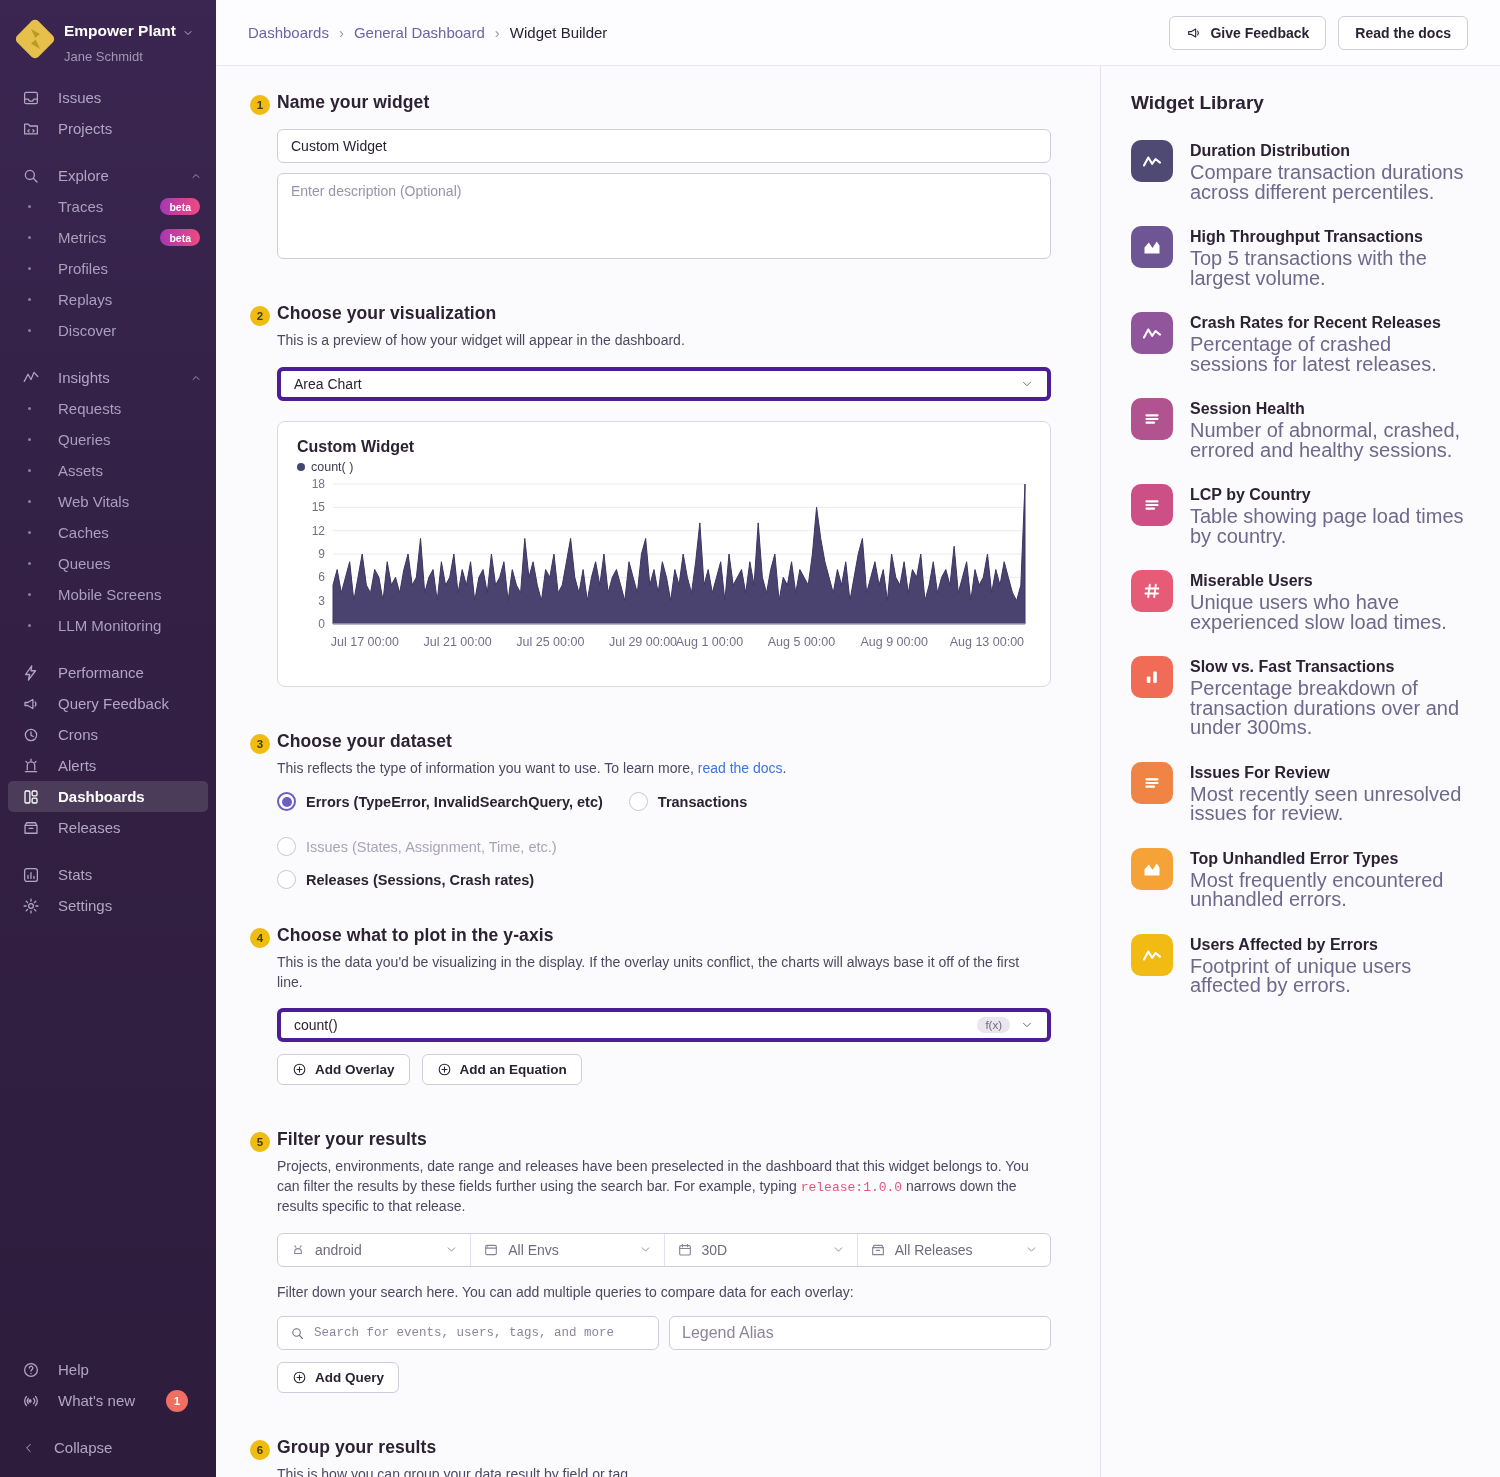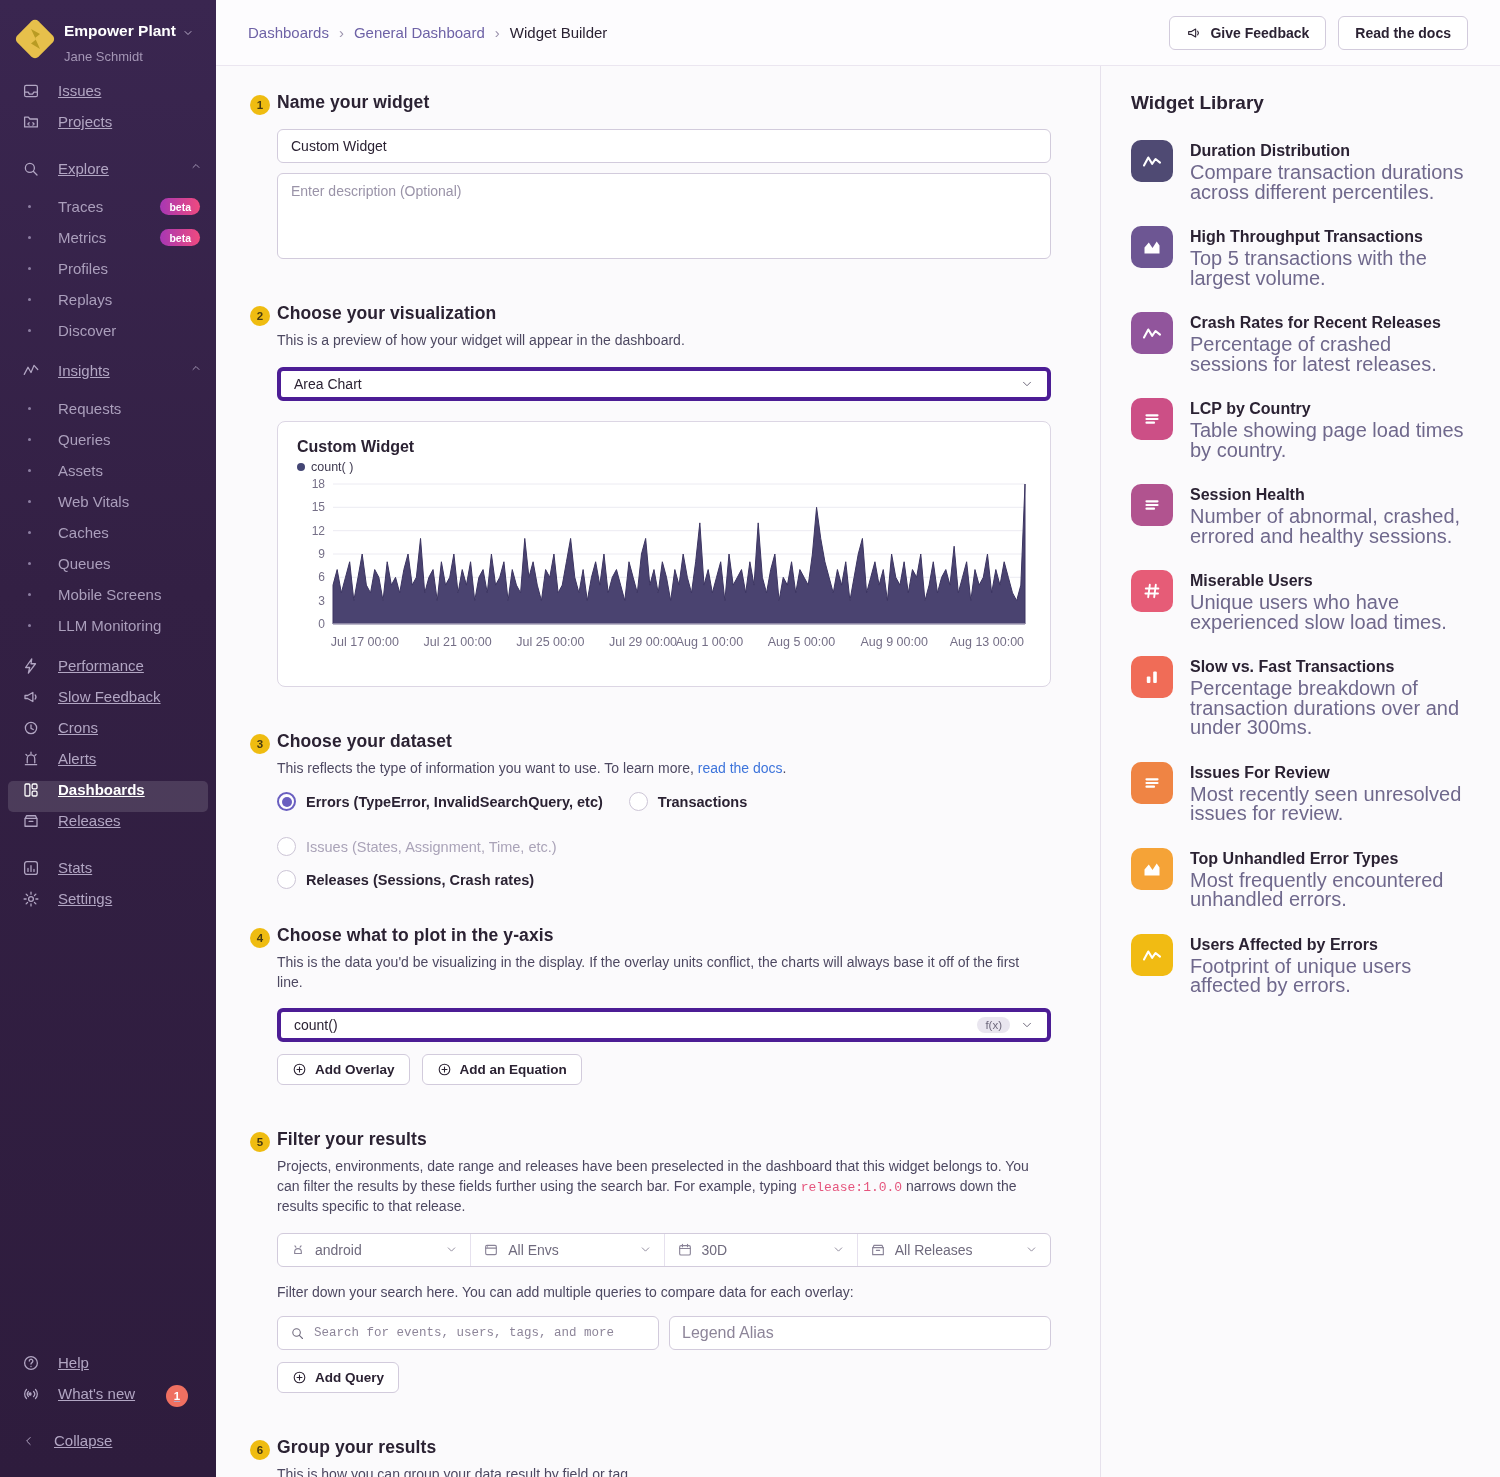--- a/index.html
+++ b/index.html
@@ -10,22 +10,22 @@
   .sidebar { position:absolute; left:0; top:0; width:216px; height:1477px;
     background:linear-gradient(180deg,#3a2650 0%,#332044 40%,#2e1c3d 100%); color:#b2a6c3; }
   .org { display:flex; align-items:flex-start; gap:12px; padding:22px 16px 18px 18px; }
   .org-logo { width:34px; height:34px; position:relative; flex:0 0 auto; }
   .org-logo .d1 { position:absolute; inset:2px; background:#e7c04b; transform:rotate(45deg); border-radius:5px; }
   .org-logo .d2 { position:absolute; left:13px; top:7px; width:9px; height:20px; background:#b99b23;
     clip-path:polygon(0 0,100% 25%,45% 45%,100% 100%,0 72%,55% 52%); }
   .org-name { font-size:15.5px; font-weight:bold; color:#fff; display:flex; align-items:center; gap:6px; }
   .org-sub { font-size:13px; color:#a496b5; margin-top:9px; }
   .nav { padding:0 0 0 0; }
-  .nav-item { display:flex; height:31px; padding:0 14px 0 22px;
-    font-size:15px; color:#b2a6c3; cursor:pointer; position:relative;text-decoration:underline; }
+  .nav-item { display:flex; align-items:center; height:31px; padding:0 14px 0 22px;
+    font-size:15px; color:#b2a6c3; cursor:pointer; position:relative; }
   .nav-item .ic { width:18px; height:18px; margin-right:18px; flex:0 0 auto; display:flex; align-items:center; }
   .nav-item.active { background:rgba(255,255,255,0.13); border-radius:5px; margin:0 8px; padding:0 6px 0 14px;
     color:#fff; font-weight:bold; }
   .nav-item .grow { flex:1; }
   .sub-item { display:flex; align-items:center; height:31px; padding-left:28px; font-size:15px; color:#ab9fbc; cursor:pointer; }
   .sub-item .dot { width:3px; height:3px; border-radius:50%; background:#8d7fa2; margin-right:27px; }
   .beta { margin-left:auto; margin-right:16px; font-size:10.5px; font-weight:bold; color:#fff;
     background:linear-gradient(90deg,#a737b4,#ef4a7f); border-radius:9px; padding:2.5px 9px; }
   .nav-gap { height:16px; }
   .side-footer { position:absolute; left:0; bottom:14px; width:100%; }
@@ -246,21 +246,21 @@
         </span>
            <span>Performance</span>
       </div>
       <div class="nav-item ">
            <span class="ic">
           <svg class="icon " viewBox="0 0 24 24">
             <path d="M4 10v4h3.5l7 4V6l-7 4H4z"></path>
             <path d="M17.5 9.2a4.4 4.4 0 010 5.6"></path>
           </svg>
         </span>
-           <span>Slow Feedback</span>
+           <span>Query Feedback</span>
       </div>
       <div class="nav-item ">
            <span class="ic">
           <svg class="icon " viewBox="0 0 24 24">
             <circle cx="12" cy="12" r="7.5"></circle>
             <path d="M12 8v4.5l3 1.5"></path>
           </svg>
         </span>
            <span>Crons</span>
       </div>
@@ -607,39 +607,39 @@
               <svg viewBox="0 0 24 24">
                 <path d="M4 16.5l4.3-8 3.8 6.3 3.4-4.8 4.5 3.6" stroke="#fff" stroke-width="2.1" fill="none" stroke-linecap="round" stroke-linejoin="round"></path>
               </svg>
             </div>
        <div>
               <div class="wl-name">Crash Rates for Recent Releases</div>
             <div class="wl-desc">Percentage of crashed sessions for latest releases.</div>
             </div>
           </div>
           <div class="wl-item">
+       <div class="wl-ic" style="background:#b1538f">
+              <svg viewBox="0 0 24 24">
+                <path d="M6.5 8.3h11M6.5 12h11M6.5 15.7h7.5" stroke="#fff" stroke-width="2.2" fill="none" stroke-linecap="round"></path>
+              </svg>
+            </div>
+       <div>
+              <div class="wl-name">Session Health</div>
+            <div class="wl-desc">Number of abnormal, crashed, errored and healthy sessions.</div>
+            </div>
+          </div>
+          <div class="wl-item">
        <div class="wl-ic" style="background:#cc4f86">
               <svg viewBox="0 0 24 24">
                 <path d="M6.5 8.3h11M6.5 12h11M6.5 15.7h7.5" stroke="#fff" stroke-width="2.2" fill="none" stroke-linecap="round"></path>
               </svg>
             </div>
        <div>
               <div class="wl-name">LCP by Country</div>
             <div class="wl-desc">Table showing page load times by country.</div>
-            </div>
-          </div>
-          <div class="wl-item">
-       <div class="wl-ic" style="background:#b1538f">
-              <svg viewBox="0 0 24 24">
-                <path d="M6.5 8.3h11M6.5 12h11M6.5 15.7h7.5" stroke="#fff" stroke-width="2.2" fill="none" stroke-linecap="round"></path>
-              </svg>
-            </div>
-       <div>
-              <div class="wl-name">Session Health</div>
-            <div class="wl-desc">Number of abnormal, crashed, errored and healthy sessions.</div>
             </div>
           </div>
           <div class="wl-item">
        <div class="wl-ic" style="background:#e65c77">
               <svg viewBox="0 0 24 24">
                 <path d="M9.8 5.8l-1.6 12.4M15.8 5.8l-1.6 12.4M5.8 9.5h12.6M5.4 14.5h12.6" stroke="#fff" stroke-width="1.9" fill="none" stroke-linecap="round"></path>
               </svg>
             </div>
        <div>
               <div class="wl-name">Miserable Users</div>

